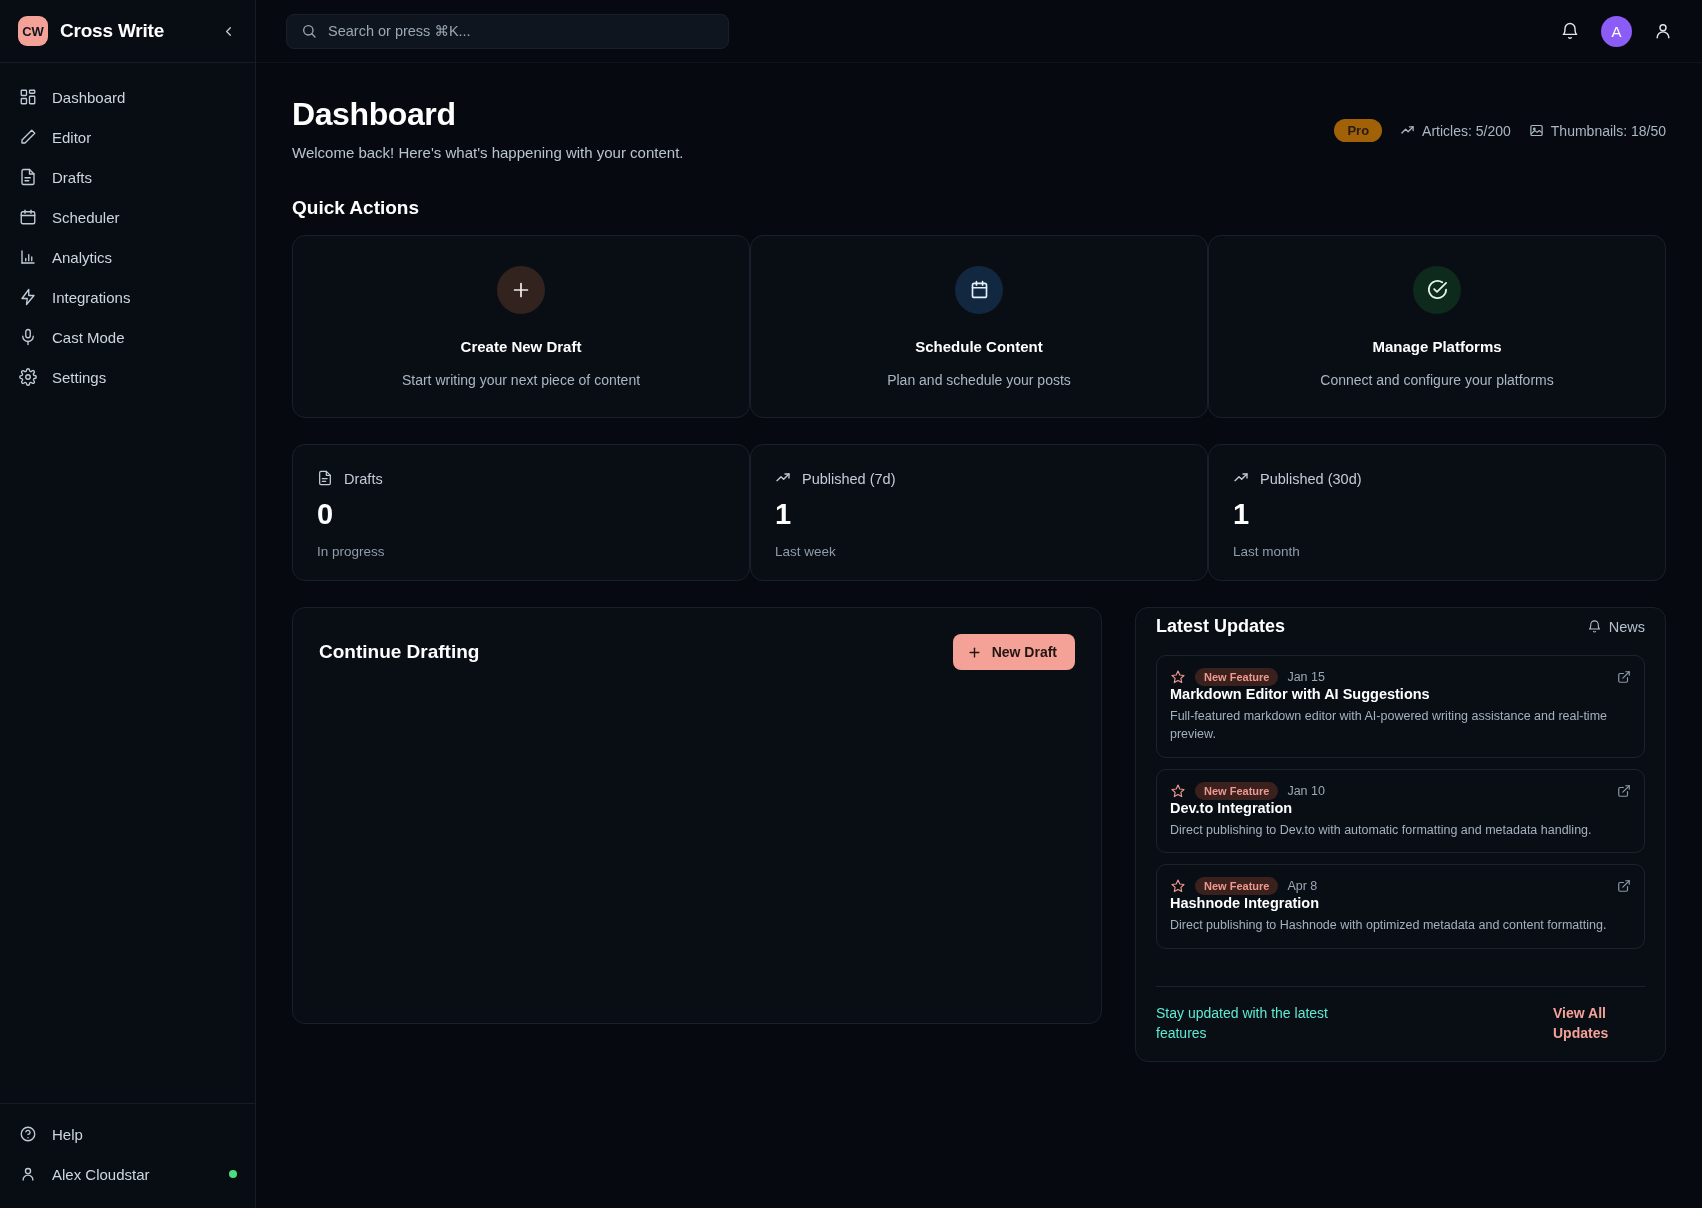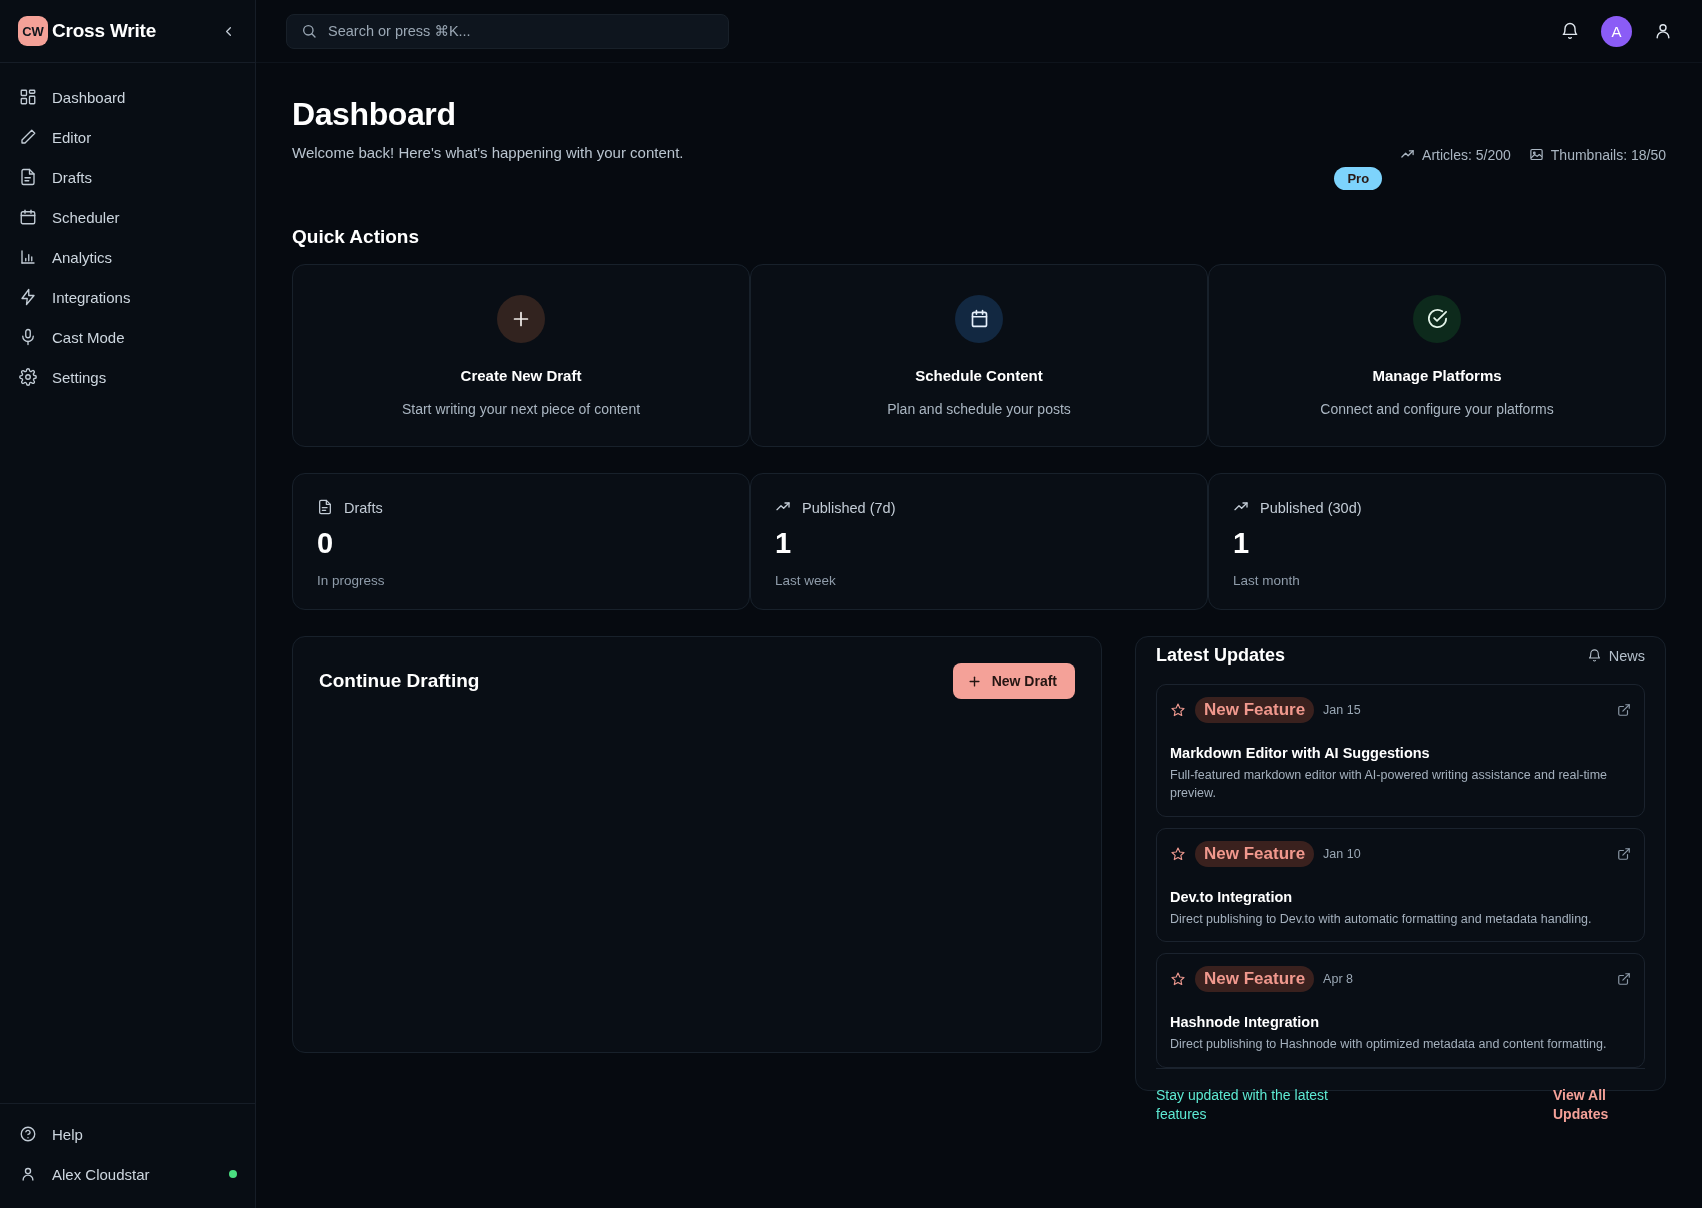--- a/index.html
+++ b/index.html
@@ -18,21 +18,21 @@
     background: #080d14;
     border-right: 1px solid #161d27;
     display: flex; flex-direction: column;
     flex: 0 0 256px;
   }
   .sb-head {
     height: 63px;
     display: flex; align-items: center;
     padding: 0 16px 0 18px;
     border-bottom: 1px solid #161d27;
-    gap: 4px;
+    gap: 12px;
   }
   .logo-badge {
     width: 30px; height: 30px; border-radius: 9px;
     background: #f4a198;
     color: #10161d;
     font-size: 13px; font-weight: bold;
     display: flex; align-items: center; justify-content: center;
     letter-spacing: -0.2px;
     flex: 0 0 30px;
   }
@@ -84,23 +84,23 @@
     font-size: 15px; font-weight: 500; cursor: pointer;
   }
 
   .content { flex: 1; overflow: hidden; padding: 33px 36px 0 36px; }
 
   .page-head { display: flex; align-items: flex-start; }
   .page-title { font-size: 32px; font-weight: bold; color: #fff; letter-spacing: -0.4px; }
   .page-sub { font-size: 15px; color: #b9c4cf; margin-top: 11px; }
   .head-stats { margin-left: auto; display: flex; align-items: center; gap: 18px; padding-top: 23px; }
   .pro-badge {
-    background: #7dd3fc; color: #2a1a16;
+    background: #a16207; color: #2a1a16;
     font-size: 13px; font-weight: 600;
-    border-radius: 999px; padding: 4px 13px; margin-top: 48px;
+    border-radius: 999px; padding: 4px 13px;
   }
   .stat-pill { display: flex; align-items: center; gap: 7px; color: #aab6c2; font-size: 14px; }
   .stat-pill .ico { width: 15px; height: 15px; display:flex; color:#aab6c2; }
 
   .section-title { font-size: 19px; font-weight: bold; color: #fff; margin: 36px 0 16px 0; }
 
   .grid3 { display: grid; grid-template-columns: 1fr 1fr 1fr; }
 
   .qa-card {
     background: #090e15; border: 1px solid #18212b;
@@ -188,26 +188,26 @@
   .upd-list { display: flex; flex-direction: column; gap: 11px; }
   .upd-item {
     border: 1px solid #1b232e; border-radius: 10px;
     padding: 12px 13px 13px 13px;
     position: relative; cursor: pointer;
   }
   .upd-row1 { display: flex; align-items: center; gap: 9px; }
   .star { width: 16px; height: 16px; color: #f09a90; flex: 0 0 16px; display:flex;}
   .tag {
     background: #3a211e; color: #f0988d;
-    font-size: 17px; font-weight: 600;
+    font-size: 11px; font-weight: 600;
     border-radius: 999px; padding: 3px 9px;
   }
   .upd-date { font-size: 12.5px; color: #9aa7b4; }
   .ext { margin-left: auto; width: 14px; height: 14px; color: #8b98a6; display:flex; cursor:pointer; }
-  .upd-name { font-size: 14.5px; font-weight: bold; color: #fff; margin-top: 22px; }
+  .upd-name { font-size: 14.5px; font-weight: bold; color: #fff; margin-top: 0; }
   .upd-desc { font-size: 12.5px; color: #a4b0bd; line-height: 1.42; margin-top: 6px; }
   .upd-foot {
     margin-top: auto; padding-top: 17px;
     border-top: 1px solid #1b232e;
     display: flex; align-items: flex-start; gap: 14px;
   }
   .upd-foot-text { font-size: 14px; color: #5eead4; line-height: 1.38; max-width: 200px; }
   .upd-link { margin-left: auto; font-size: 14px; font-weight: bold; color: #f4a198; line-height: 1.38; text-align: left; cursor: pointer; max-width: 92px; }
   svg { display: block; }
 </style>

